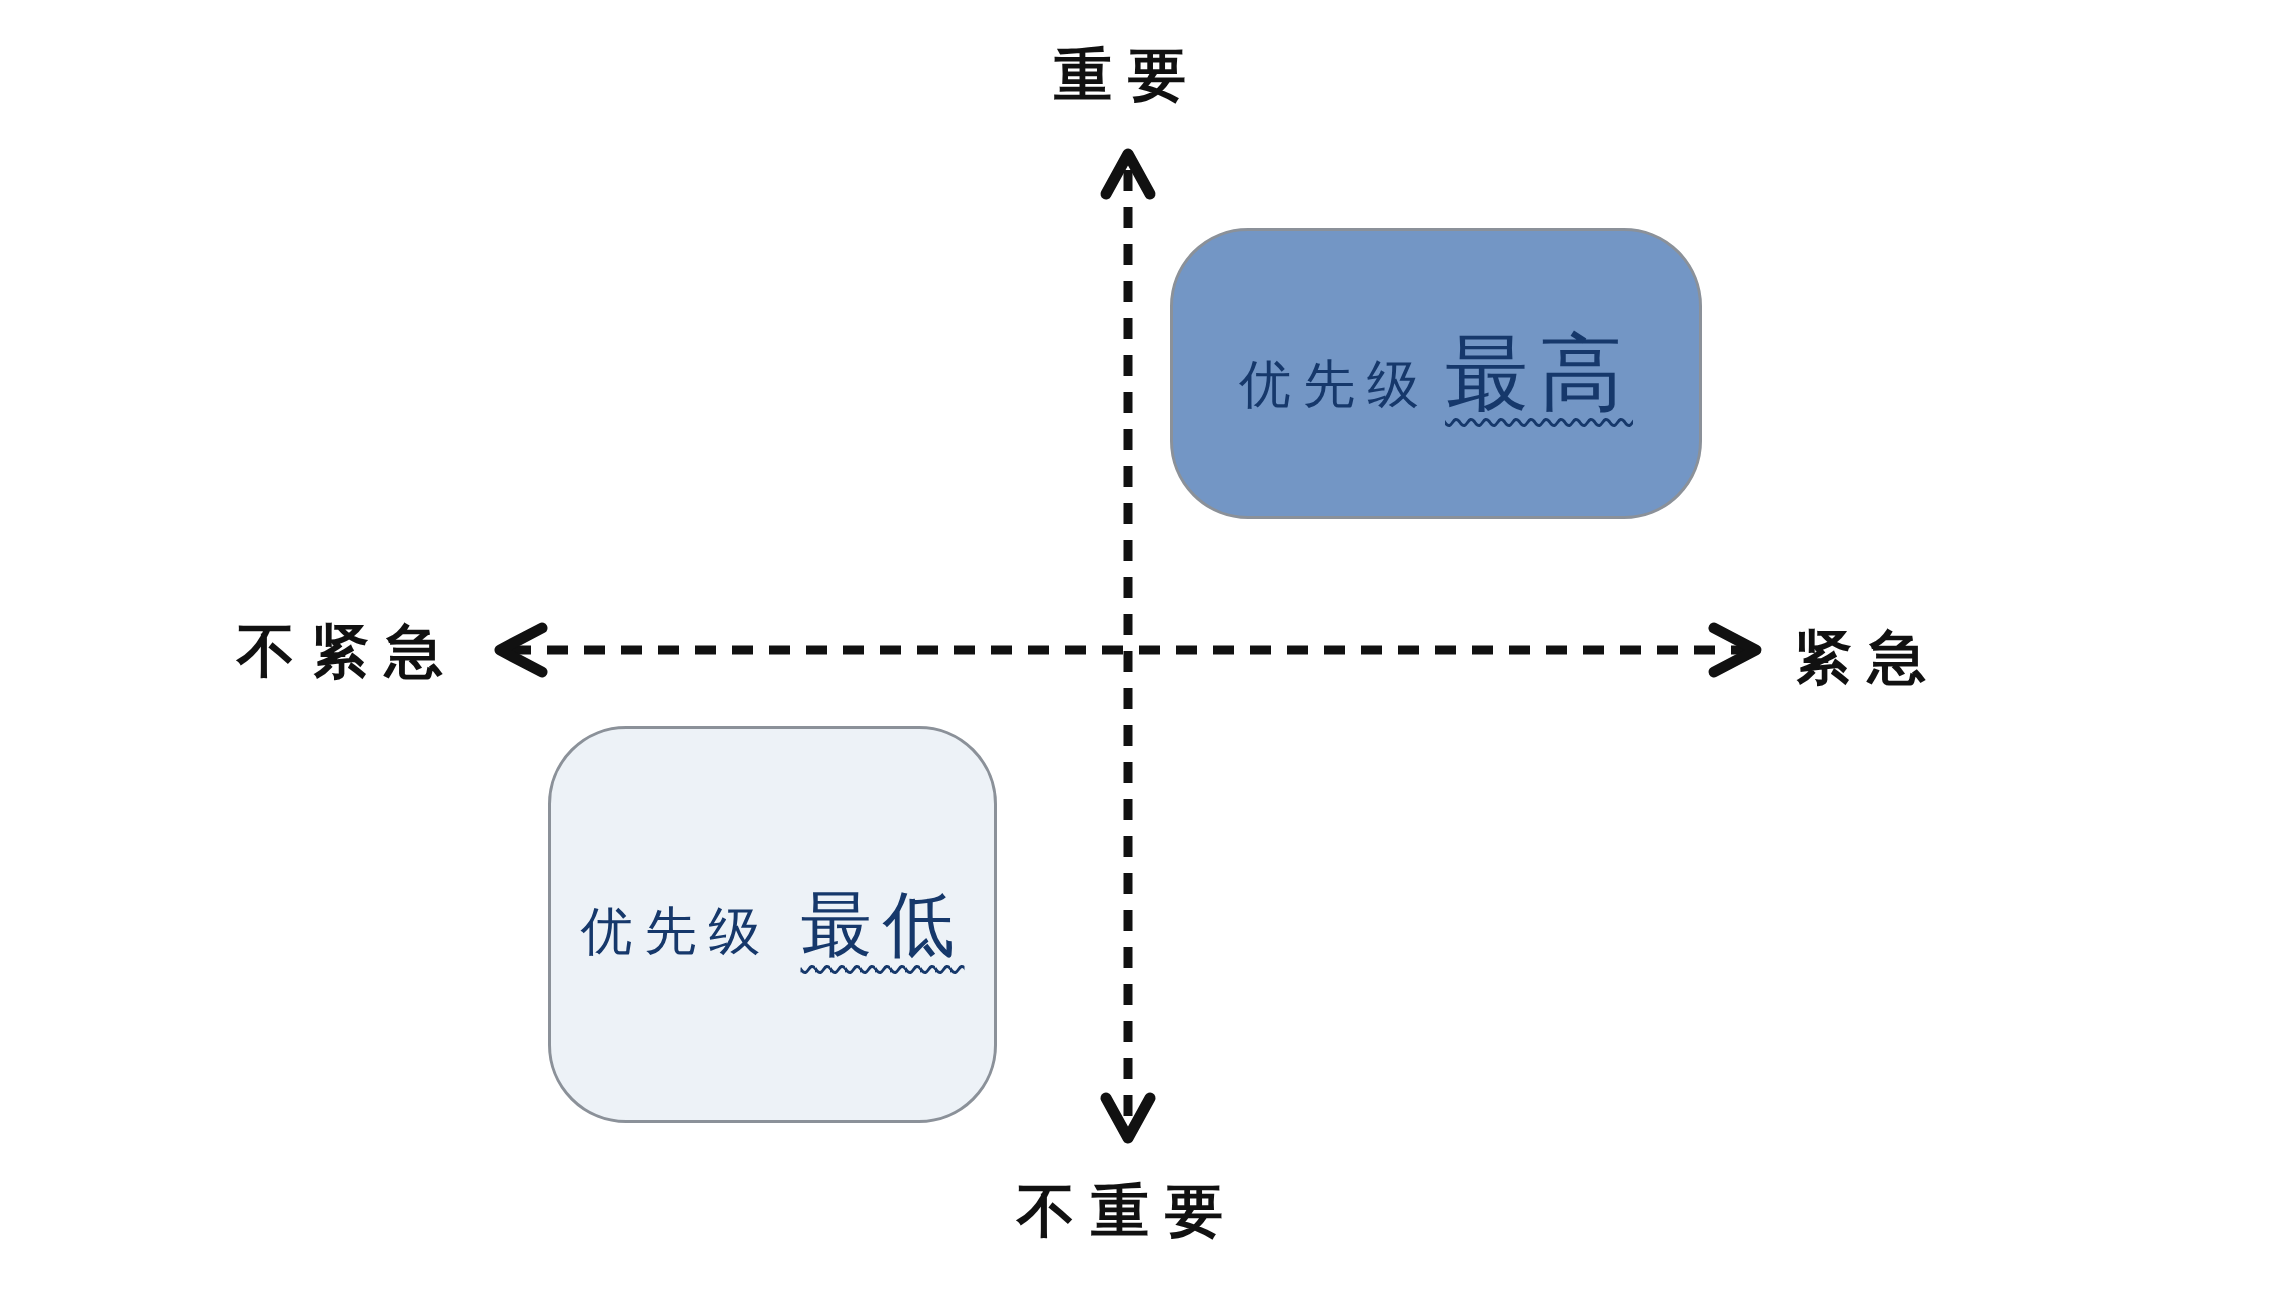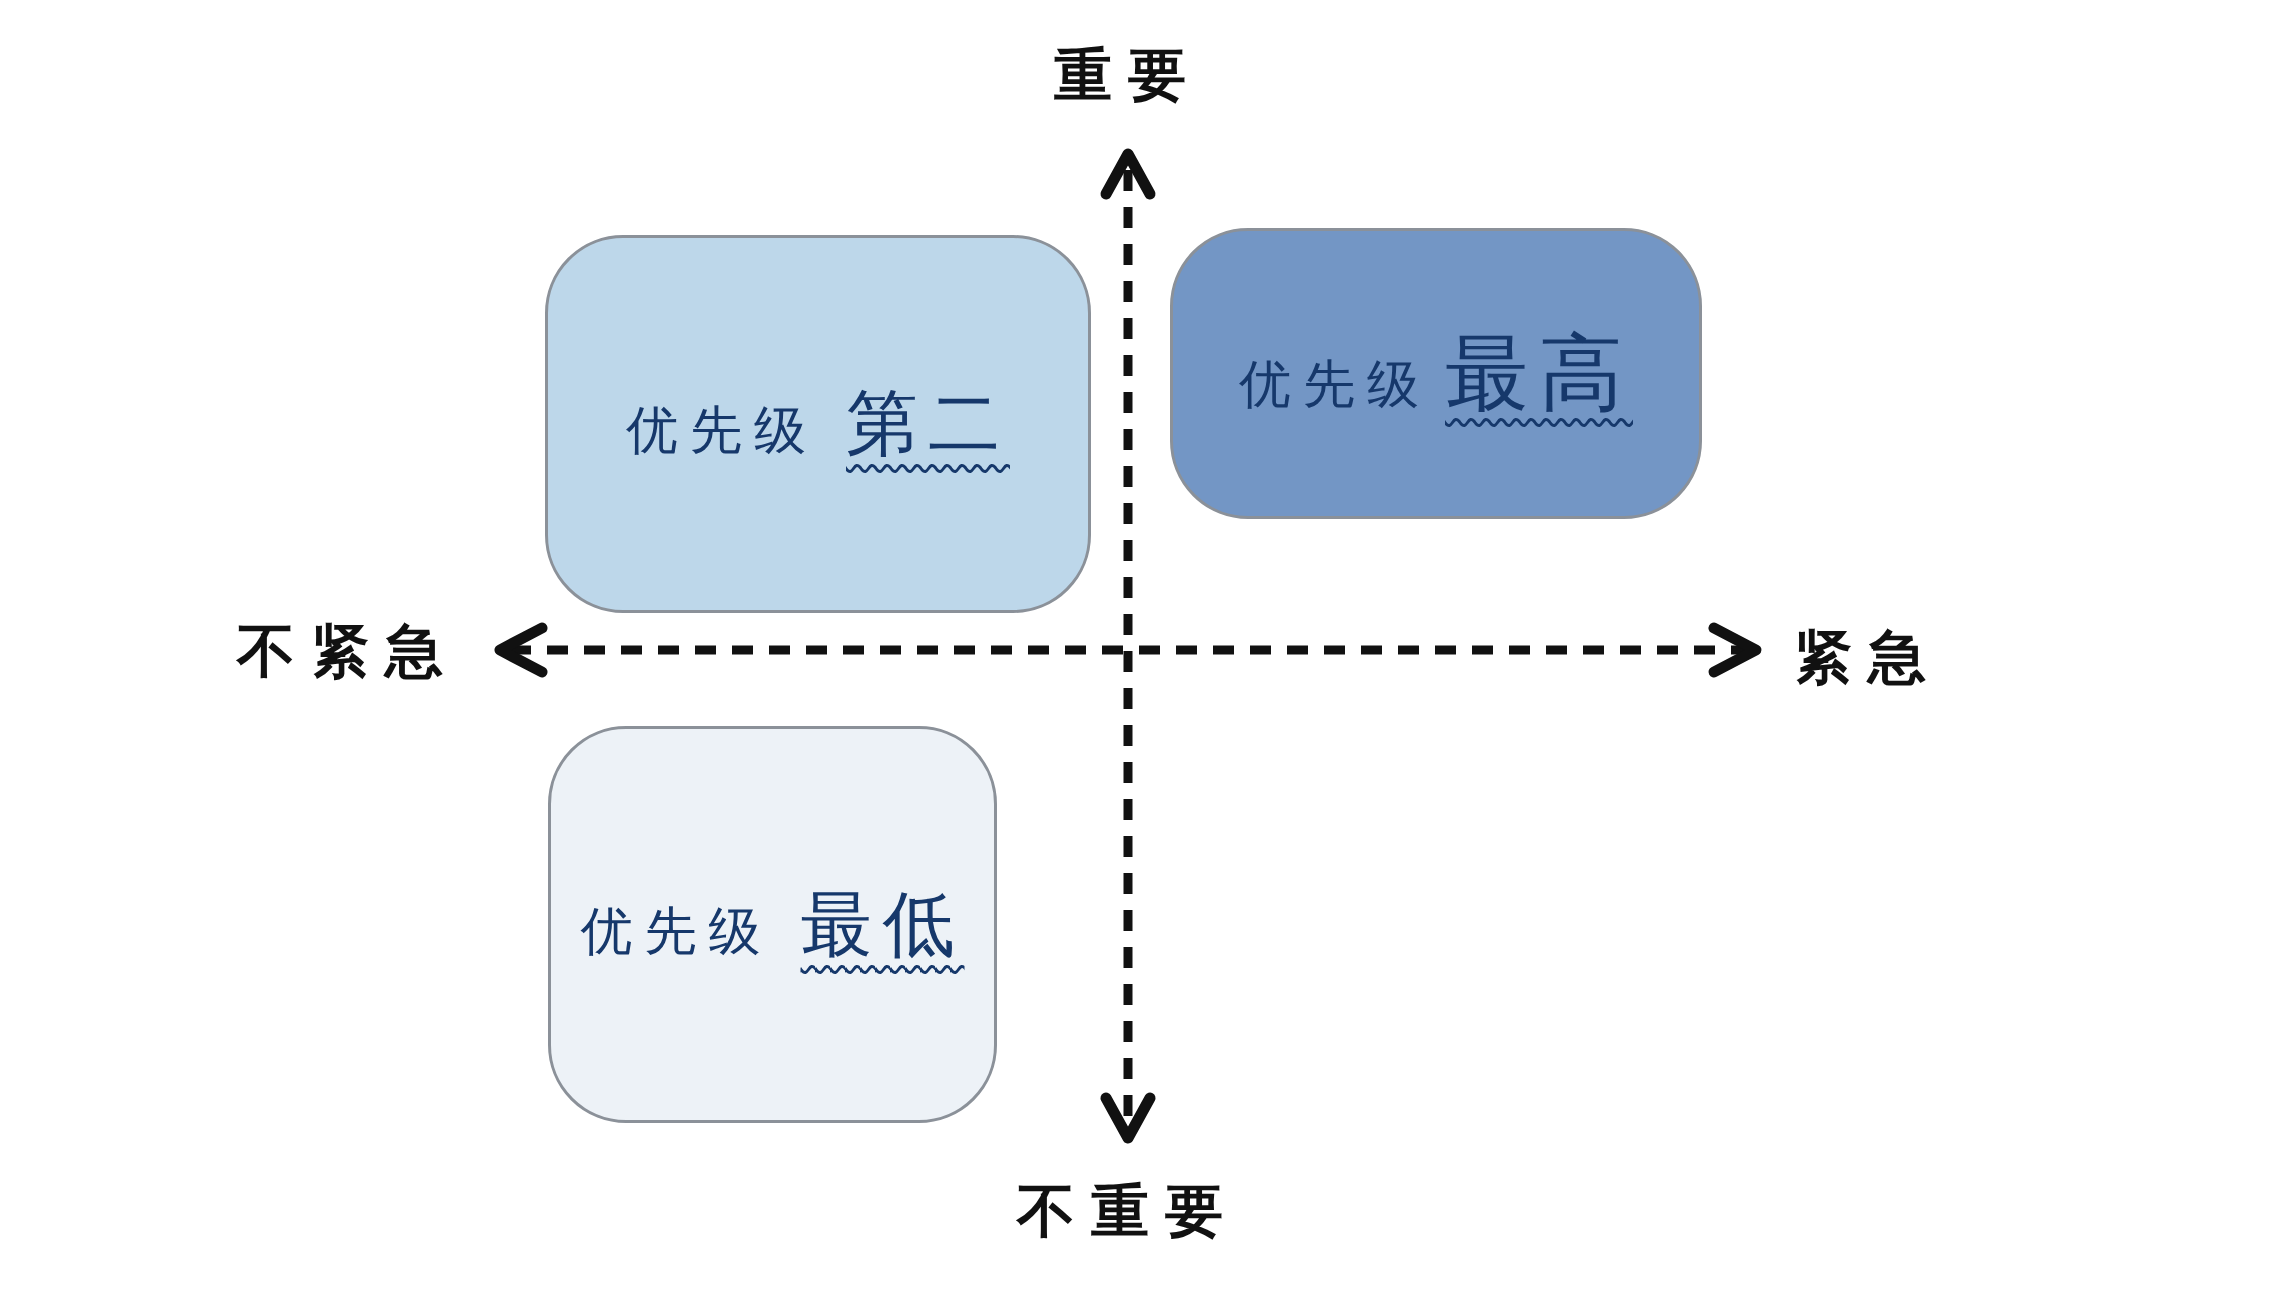--- a/index.html
+++ b/index.html
@@ -75,25 +75,20 @@
   </svg>
 
   <div class="axis-label" style="left:1128px; top:76px;">重要</div>
 
   <div class="axis-label" style="left:1128px; top:1212px;">不重要</div>
 
   <div class="axis-label" style="left:348px; top:652px;">不紧急</div>
 
   <div class="axis-label" style="left:1868px; top:658px;font-family:Liberation Serif, serif;">紧急</div>
 
-  <div class="quad q-tl">
-    <div class="quad-text">
-      <span class="prefix">优先级</span><span class="level">第二</span>
-    </div>
-  </div>
 
   <div class="quad q-tr">
     <div class="quad-text">
       <span class="prefix">优先级</span><span class="level">最高</span>
     </div>
   </div>
 
   <div class="quad q-bl">
     <div class="quad-text">
       <span class="prefix">优先级</span><span class="level">最低</span>

